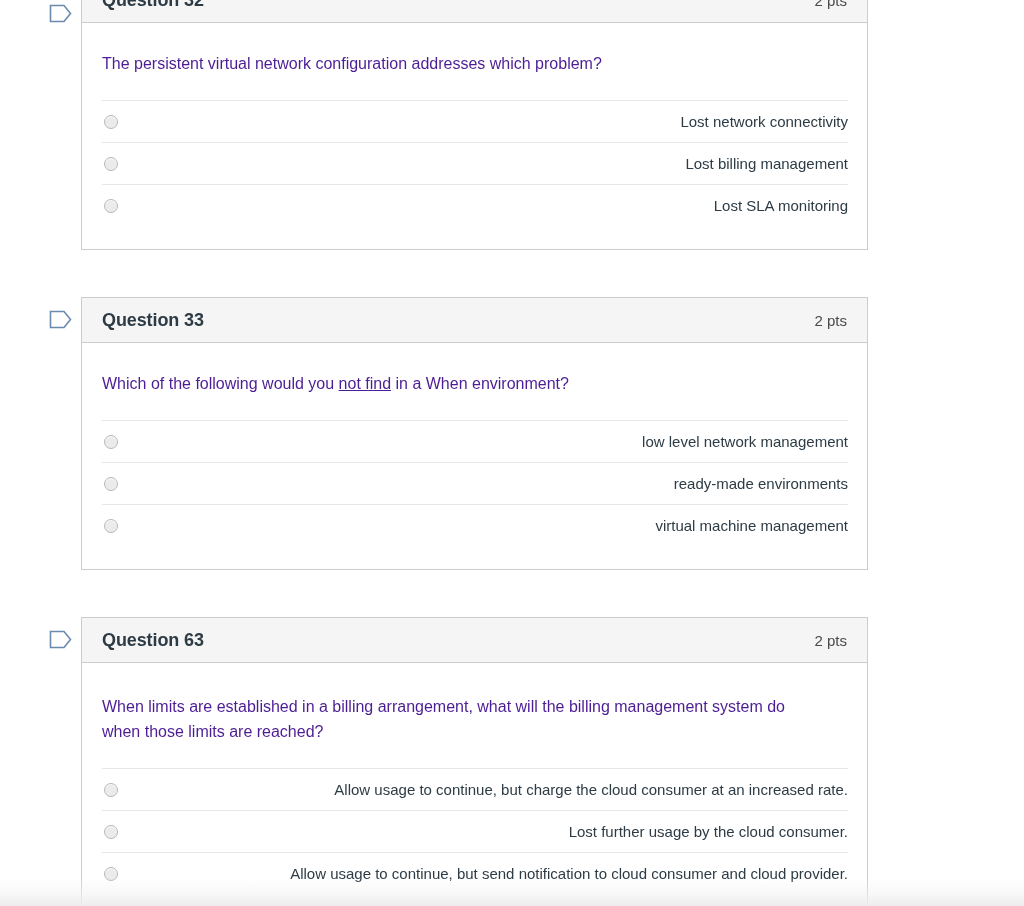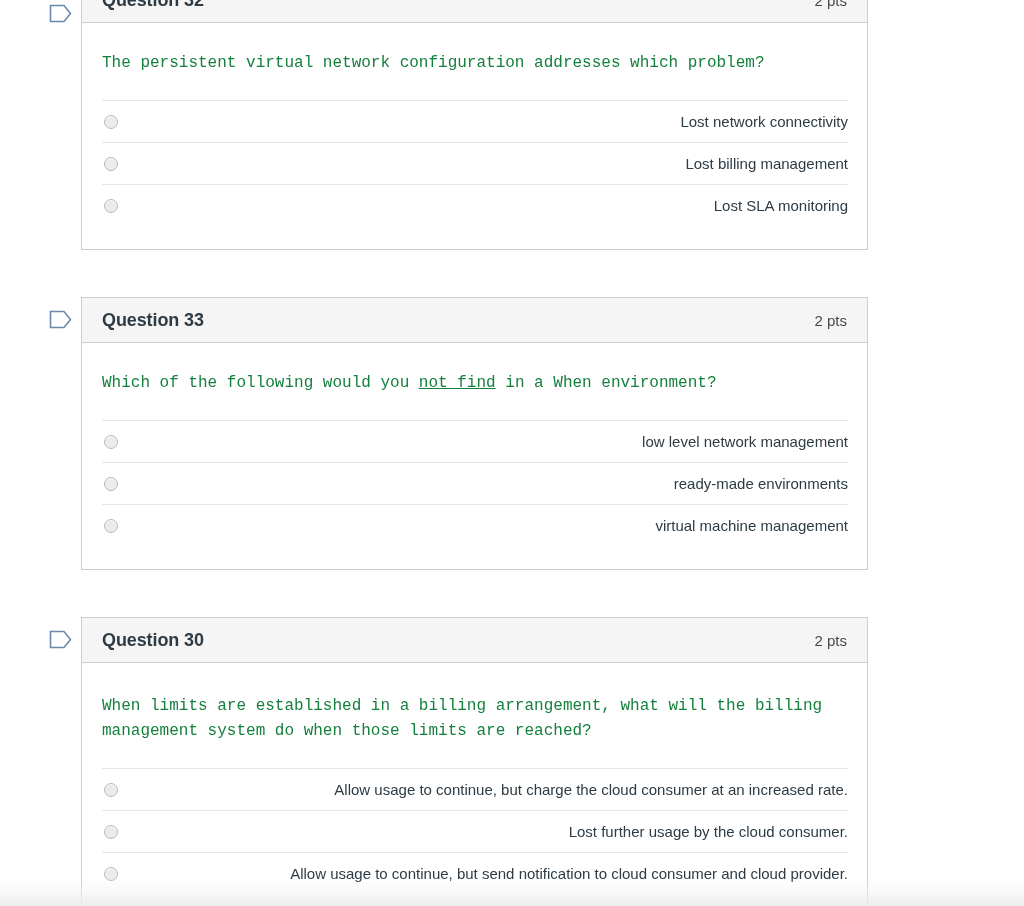--- a/index.html
+++ b/index.html
@@ -76,22 +76,21 @@
     box-sizing: border-box;
     background: #ffffff;
     border: 1px solid #c7cdd1;
     padding: 0;
   }
 
   .question-text {
     padding: 28px 20px 24px 20px;
     font-size: 16px;
     line-height: 25px;
-    color: #15803d;
-    font-family: Liberation Mono, monospace;
+    color: #4c1d95;
   }
   .question-text u { text-decoration: underline; }
 
   .answers {
     padding: 0 19px 23px 20px;
   }
   .answer {
     display: flex;
     align-items: center;
     border-top: 1px solid #e4e6e8;
@@ -194,21 +193,21 @@
     </div>
   </div>
 
   <div class="question-block">
     <div class="flag-icon" style="top:13px;">
       <svg viewBox="0 0 24 19" xmlns="http://www.w3.org/2000/svg">
         <path d="M1.5 1.5 H15 L21.5 9.5 L15 17.5 H1.5 Z" fill="none" stroke="#6a8bad" stroke-width="1.6"></path>
       </svg>
     </div>
     <div class="question-header">
-      <span class="question-name">Question 30</span>
+      <span class="question-name">Question 63</span>
       <span class="question-points">2 pts</span>
     </div>
     <div class="question-body">
       <div class="question-text" style="padding-top:31px;padding-right:40px;">
         <span>When limits are established in a billing arrangement, what will the billing management system do when those limits are reached?</span><u></u><span></span>
       </div>
       <div class="answers">
         <div class="answer">
           <span class="radio"></span>
           <span class="answer-label">Allow usage to continue, but charge the cloud consumer at an increased rate.</span>

